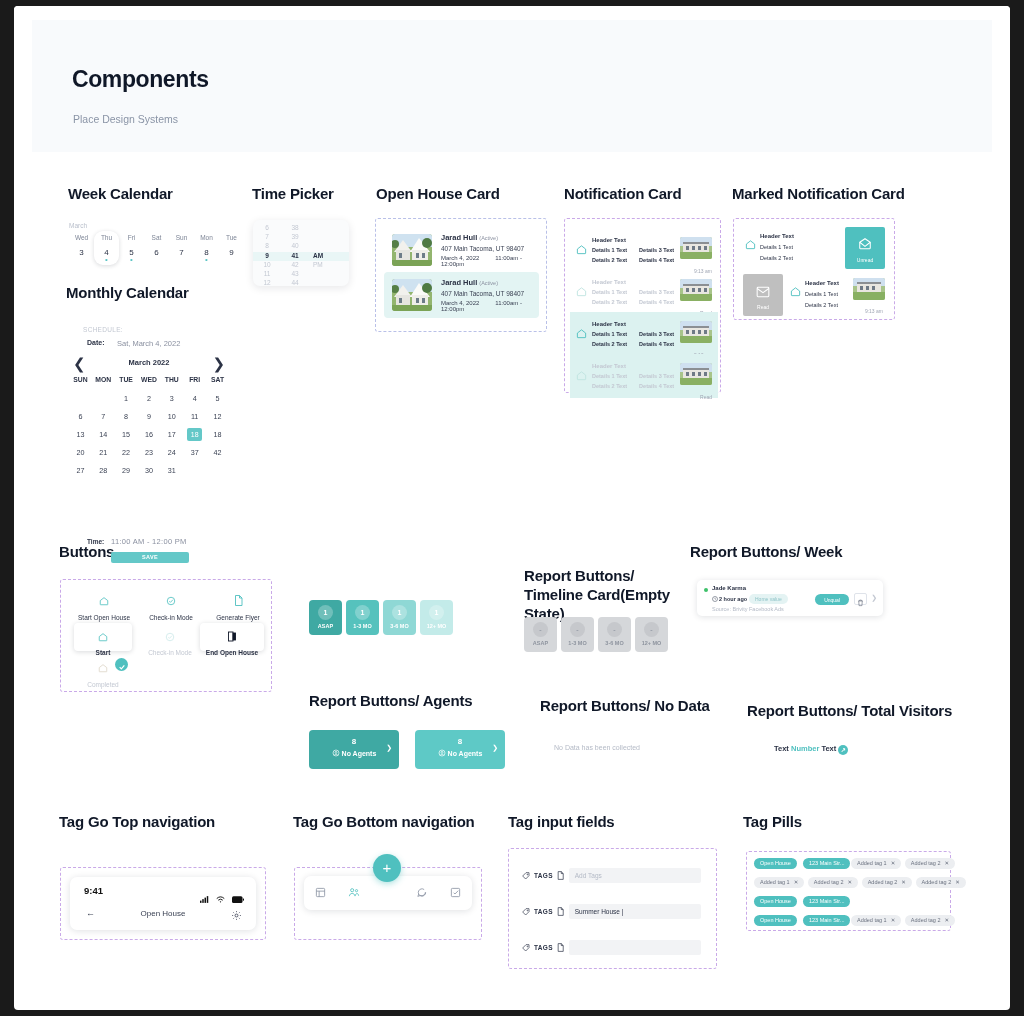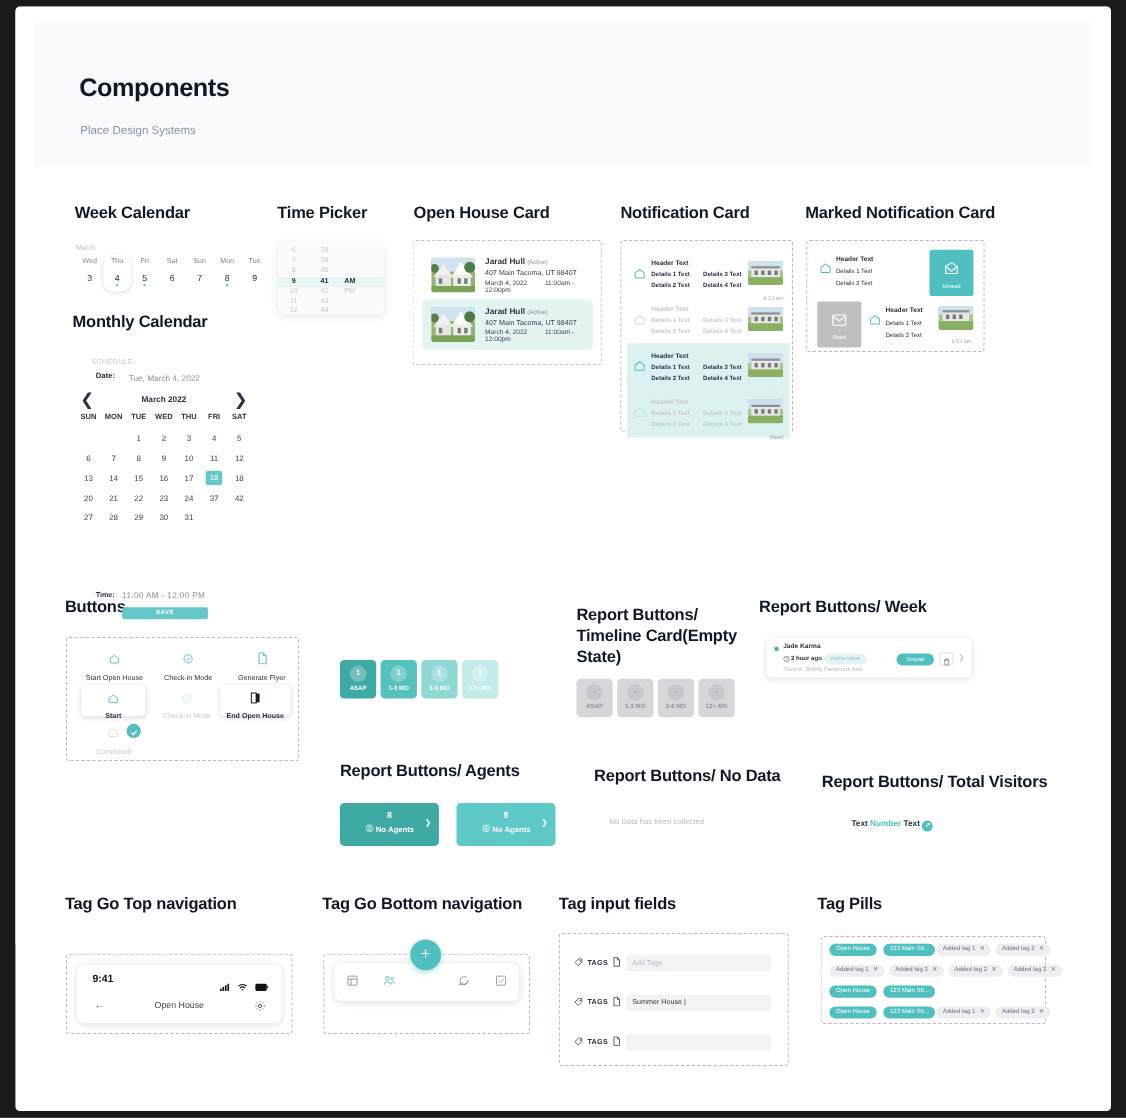--- a/index.html
+++ b/index.html
@@ -237,21 +237,21 @@
     <div class="sub">Place Design Systems</div>
   </div>
 
   <div class="sec-title" style="left:54px; top:178px;">Week Calendar</div>
   <div class="sec-title" style="left:238px; top:178px;">Time Picker</div>
   <div class="sec-title" style="left:362px; top:178px;">Open House Card</div>
   <div class="sec-title" style="left:550px; top:178px;">Notification Card</div>
   <div class="sec-title" style="left:718px; top:178px;text-align:center;">Marked  Notification Card</div>
   <div class="sec-title" style="left:52px; top:277px;">Monthly Calendar</div>
   <div class="sec-title" style="left:45px; top:536px;">Buttons</div>
-  <div class="sec-title" style="left:510px; top:544px; width:155px;">Report Buttons/ Timeline Card(Empty State)</div>
+  <div class="sec-title" style="left:510px; top:560px; width:155px;">Report Buttons/ Timeline Card(Empty State)</div>
   <div class="sec-title" style="left:676px; top:536px;">Report Buttons/ Week</div>
   <div class="sec-title" style="left:295px; top:685px;">Report Buttons/ Agents</div>
   <div class="sec-title" style="left:526px; top:690px;">Report Buttons/ No Data</div>
   <div class="sec-title" style="left:733px; top:695px;">Report Buttons/ Total Visitors</div>
   <div class="sec-title" style="left:45px; top:806px;">Tag Go Top navigation</div>
   <div class="sec-title" style="left:279px; top:806px;">Tag Go Bottom navigation</div>
   <div class="sec-title" style="left:494px; top:806px;">Tag input fields</div>
   <div class="sec-title" style="left:729px; top:806px;">Tag Pills</div>
 
   <div class="wk" style="left:55px; top:216px;">
@@ -331,21 +331,21 @@
             <div class="c c1">12</div>
             <div class="c c2">44</div>
             <div class="c c3"></div>
           </div>
         </div>
   </div>
 
   <div class="mc" style="left:55px; top:320px; width:160px;">
     <div class="sched">SCHEDULE:</div>
     <div class="datelbl">Date:</div>
-    <div class="dateval">Tue, March 4, 2022</div>
+    <div class="dateval">Sat, March 4, 2022</div>
     <div class="navrow">
       <div class="arrow l">❮</div>
       <div class="mtitle">March 2022</div>
       <div class="arrow r">❯</div>
     </div>
     <table>
       <thead>
             <tr id="mc-head">
               <th>SUN</th>
               <th>MON</th>

